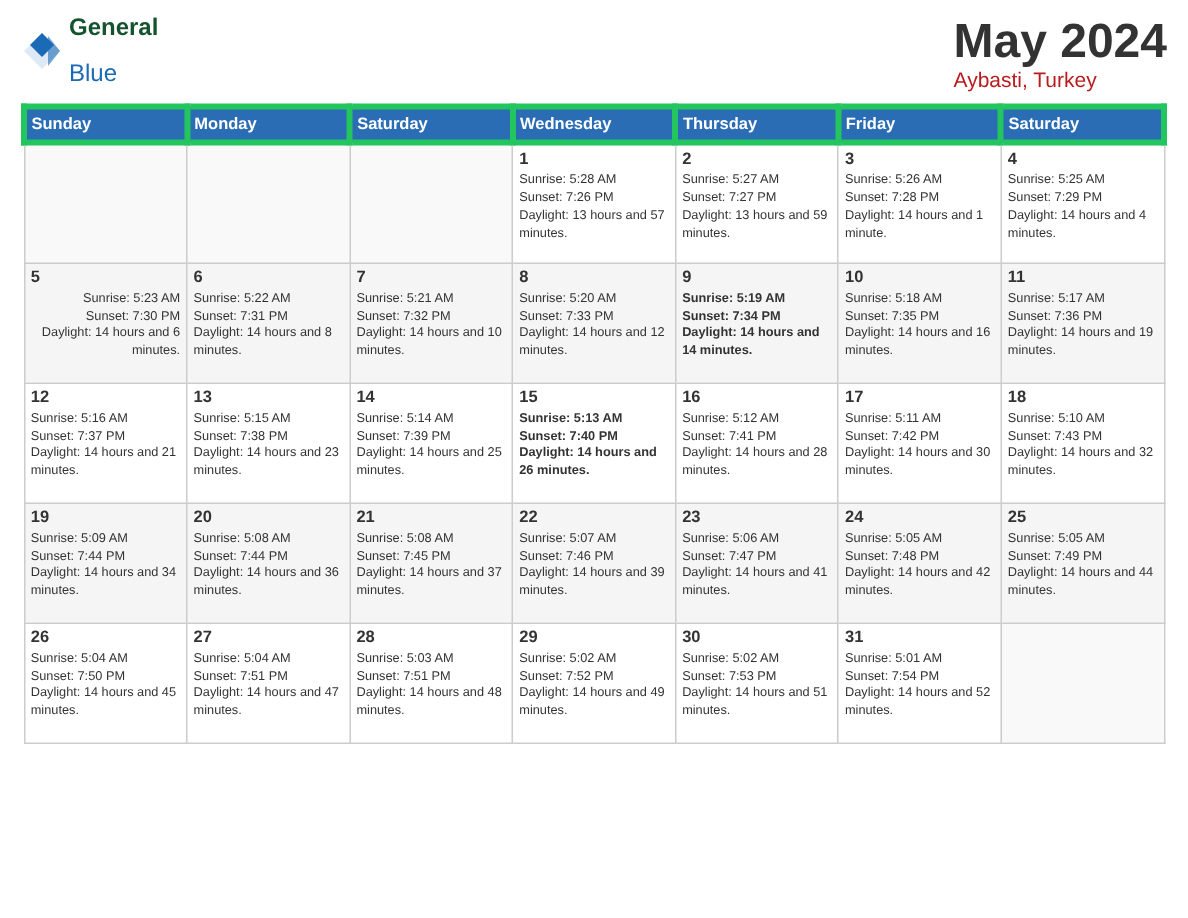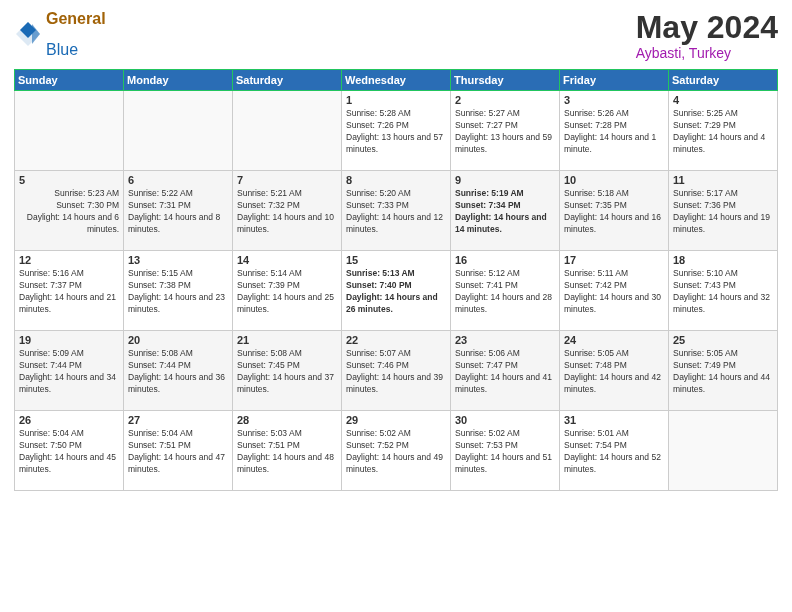--- a/index.html
+++ b/index.html
@@ -28,21 +28,21 @@
       gap: 4px;
     }
     .logo-text {
       display: flex;
       flex-direction: column;
       line-height: 1.1;
     }
     .logo-general {
       font-size: 16px;
       font-weight: bold;
-      color: #a16207;
+      color: #14532d;
     }
     .logo-blue {
       font-size: 16px;
       font-weight: normal;
       color: #1a6ab5;
       margin-top: 13px;
     }
     .logo-icon {
       width: 28px;
       height: 28px;
@@ -51,35 +51,35 @@
       text-align: left;
     }
     .month-title {
       font-size: 32px;
       font-weight: bold;
       color: #333;
       line-height: 1.1;
     }
     .location {
       font-size: 14px;
-      color: #a21caf;
+      color: #b91c1c;
     }
     .calendar {
       width: 100%;
       border-collapse: collapse;
       table-layout: fixed;
     }
     .calendar th {
       background: #2a6db5;
       color: #fff;
       font-size: 11px;
       font-weight: bold;
       padding: 4px 3px;
       text-align: left;
-      border: 1px solid #22c55e;
+      border: 4px solid #22c55e;
     }
     .calendar td {
       border: 1px solid #ccc;
       vertical-align: top;
       padding: 3px 4px;
       font-size: 9px;
       color: #333;
       background: #fff;
       height: 80px;
     }

